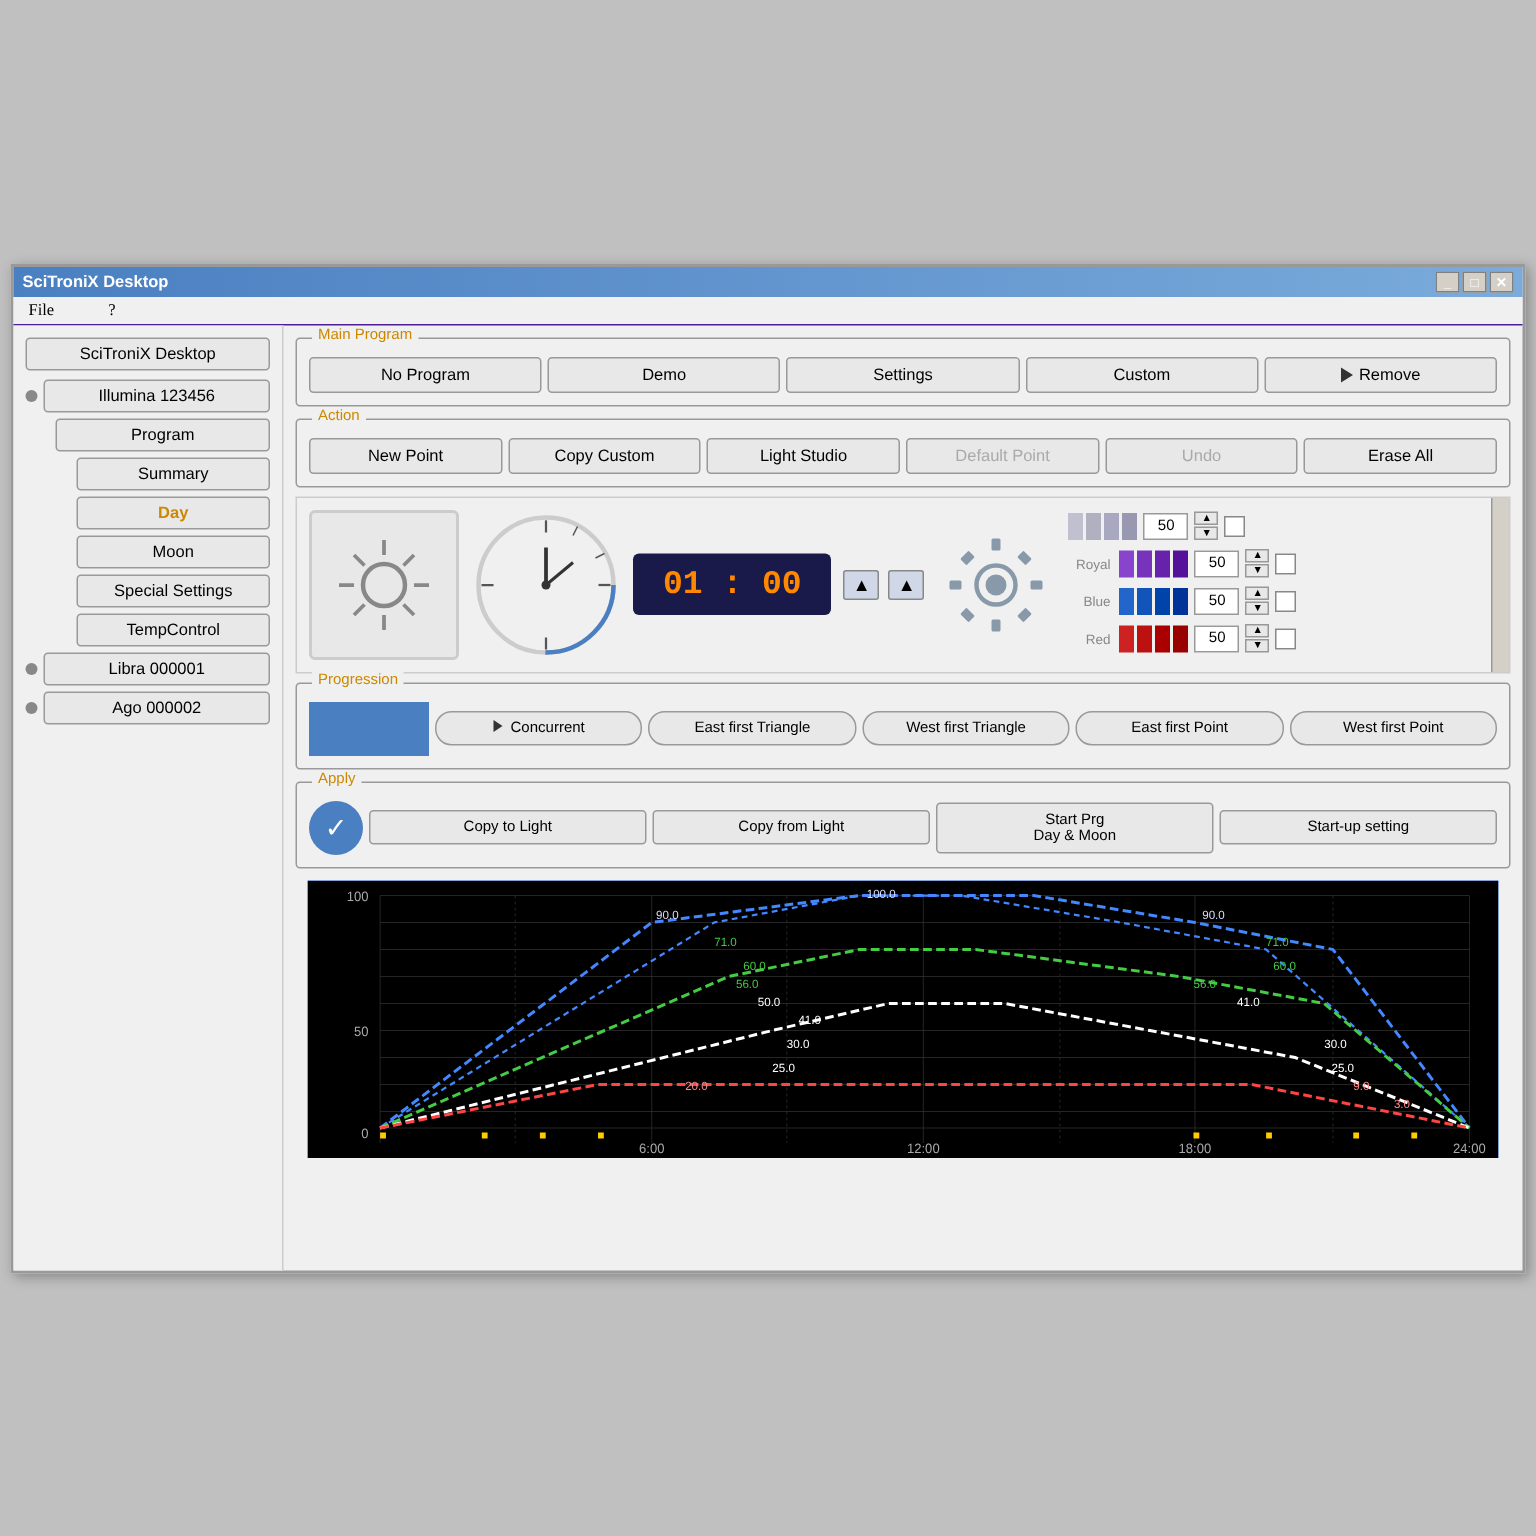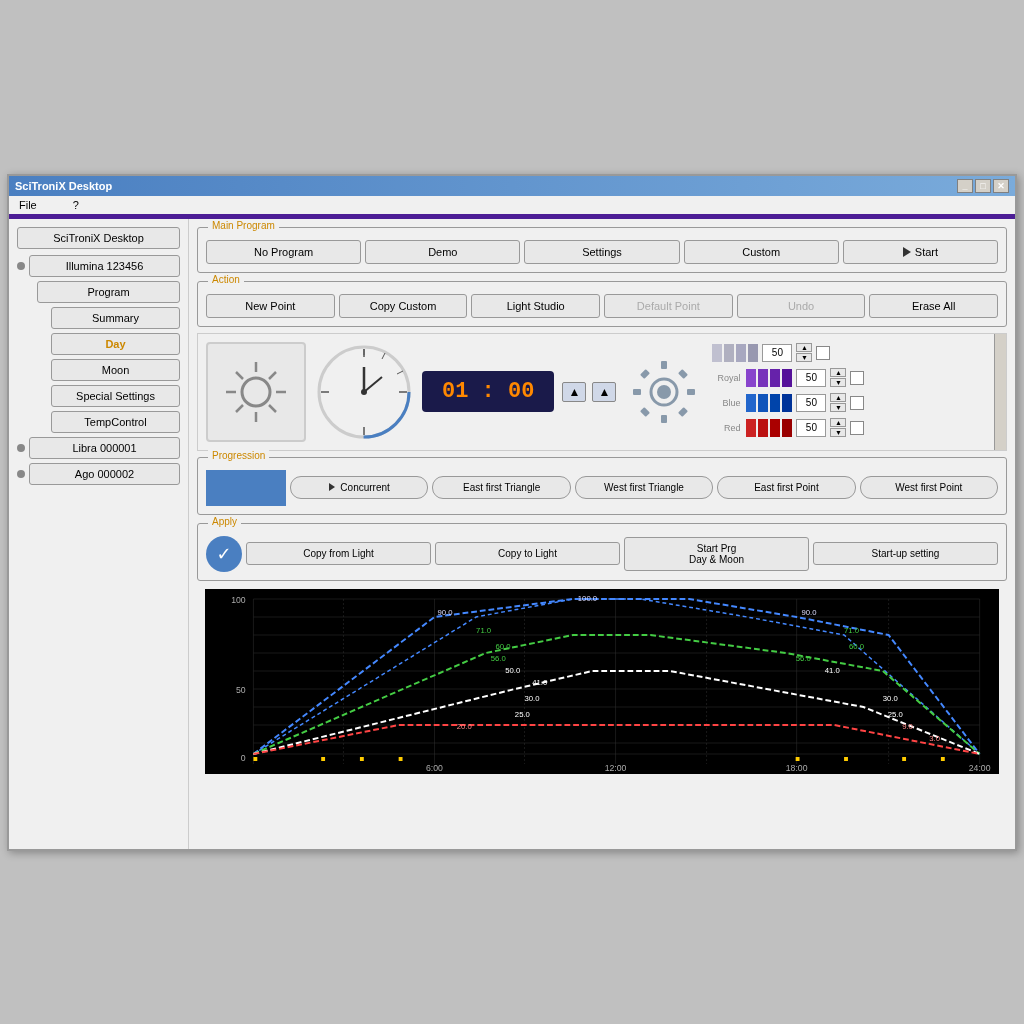--- a/index.html
+++ b/index.html
@@ -39,24 +39,25 @@
       background: #d4d0c8;
       border: 1px solid #808080;
       font-size: 9px;
       cursor: pointer;
       display: flex;
       align-items: center;
       justify-content: center;
     }
     .menu-bar {
       background: #f0f0f0;
-      border-bottom: 5px solid #4c1d95;
+      border-bottom: 1px solid #4c1d95;
       padding: 2px 6px;
       display: flex;
       gap: 28px;
+      font-family: Liberation Serif, serif;
     }
     .menu-item {
       padding: 1px 4px;
       cursor: pointer;
       font-size: 11px;
     }
     .main-layout {
       display: flex;
       height: 630px;
     }
@@ -355,21 +356,21 @@
 
       <div class="labeled-group">
         <span class="labeled-group-title">Main Program</span>
         <div class="group-content" style="padding-top:12px;">
           <button class="prog-btn">No Program</button>
           <button class="prog-btn">Demo</button>
           <button class="prog-btn">Settings</button>
           <button class="prog-btn">Custom</button>
           <button class="expert-btn">
             <span class="play-icon"></span>
-            <span>Start</span>
+            <span>Remove</span>
           </button>
         </div>
       </div>
 
       <div class="labeled-group action-group">
         <span class="labeled-group-title">Action</span>
         <div class="group-content" style="padding-top:12px;">
           <button class="prog-btn">New Point</button>
           <button class="prog-btn">Copy Custom</button>
           <button class="prog-btn">Light Studio</button>
@@ -522,22 +523,22 @@
           <button class="prog-option-btn">West first Triangle</button>
           <button class="prog-option-btn">East first Point</button>
           <button class="prog-option-btn">West first Point</button>
         </div>
       </div>
 
       <div class="labeled-group apply-group">
         <span class="labeled-group-title">Apply</span>
         <div class="group-content" style="padding-top:12px;">
           <button class="checkmark-btn">✓</button>
+          <button class="apply-btn">Copy to  Light</button>
           <button class="apply-btn">Copy from  Light</button>
-          <button class="apply-btn">Copy to  Light</button>
           <button class="apply-btn" style="white-space:pre-line; font-size:10px;">Start Prg
 Day &amp; Moon</button>
           <button class="apply-btn">Start-up setting</button>
         </div>
       </div>
 
       <div class="chart-area">
         <svg width="100%" height="100%" viewBox="0 0 820 185" preserveAspectRatio="none">
 
           <rect width="820" height="185" fill="#000"></rect>

